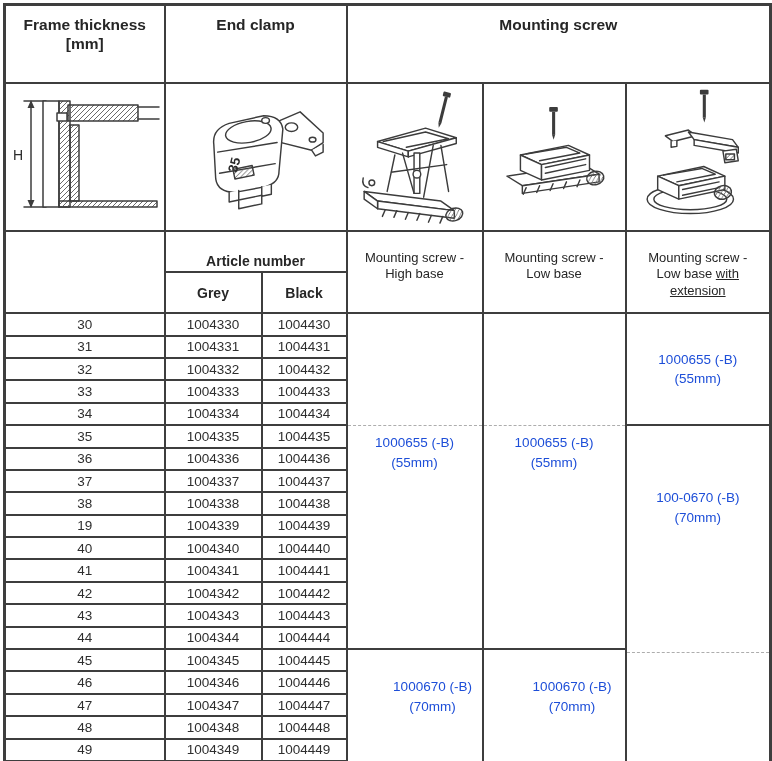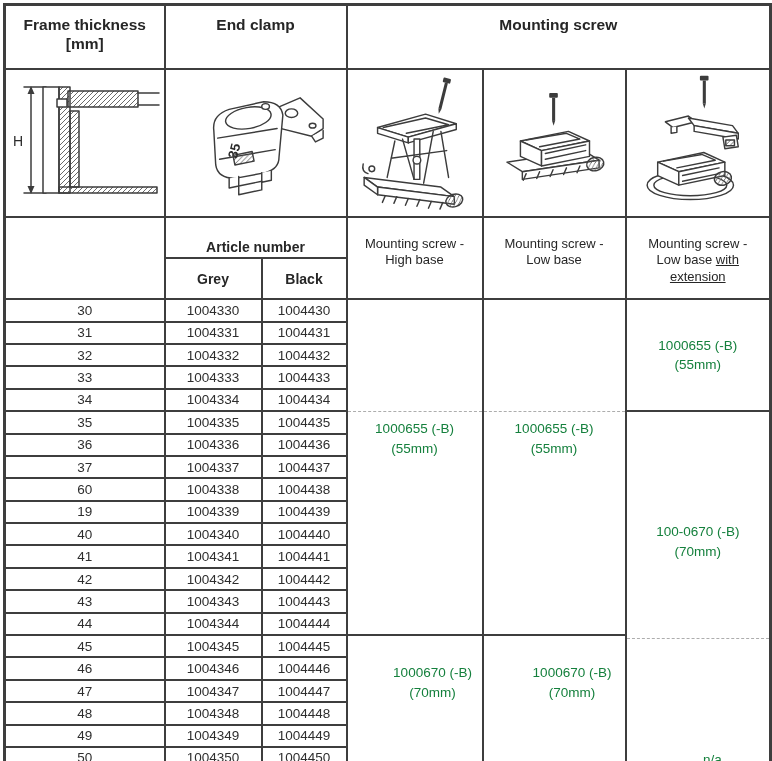--- a/index.html
+++ b/index.html
@@ -1,35 +1,35 @@
 <!DOCTYPE html>
 <html style="--border: #3e3e3e; --text: #262626; --dash: #adadad; --bg: #ffffff;"><head>
 <meta charset="utf-8">
 <style>
   :root { --border:#3e3e3e; --text:#262626; --dash:#adadad; --bg:#ffffff; --ink:#3c3c3c; }
   * { box-sizing:border-box; }
   body { margin:0; background:var(--bg); font-family:"Liberation Sans","DejaVu Sans",sans-serif; color:var(--text); }
   .page { width:772px; height:761px; padding:3px 3px; background:var(--bg); }
   table.spec { border-collapse:collapse; width:766px; table-layout:fixed; border:3px solid var(--border); }
   .spec td { border:2px solid var(--border); padding:0; text-align:center; vertical-align:middle; overflow:hidden; }
-  tr.r-title td { height:64px; vertical-align:top; padding-top:9px; font-weight:bold; font-size:15.5px; line-height:1.25; }
+  tr.r-title td { height:78px; vertical-align:top; padding-top:9px; font-weight:bold; font-size:15.5px; line-height:1.25; }
   tr.r-image td { height:147px; }
   td.article-hdr { height:40px; vertical-align:bottom; font-weight:bold; font-size:14px; padding-bottom:2px; }
   td.screw-hdr { vertical-align:top; padding-top:6px; font-size:13px; line-height:1.3; font-weight:normal; }
   .subhdr-inner { max-width:108px; margin:12px auto; }
   .u { text-decoration:underline; }
   tr.r-sub-b td { height:40px; font-weight:bold; font-size:14px; }
   tr.data-row { height:22.4px; }
   tr.data-row td.dcell { font-size:13.5px; color:#2e2e2e; }
-  td.mcell { position:relative; vertical-align:top; font-size:13.5px; color:#15803d; }
+  td.mcell { position:relative; vertical-align:top; font-size:13.5px; color:#1d4ed8; }
   .part-label { line-height:1.45; }
   .mcell.upper .part-label { padding-top:119px; }
   .mcell.lower .part-label { padding-top:27px;margin-left:36px; }
   .mcell.ext1 { vertical-align:middle; }
-  .mcell.ext2 .part-label { padding-top:110px; }
+  .mcell.ext2 .part-label { padding-top:62px; }
   .dash { position:absolute; left:0; right:0; height:0; border-top:1px dashed var(--dash); }
   .dash-upper { top:111px; }
   .dash-ext { top:226px; }
   .na { position:absolute; bottom:1px; left:0; right:0; text-align:center; font-size:13.5px;margin-left:29px; }
   .ln { stroke:var(--ink); fill:#fff; stroke-width:1.5; stroke-linejoin:round; stroke-linecap:round; }
   .lnf { stroke:none; fill:var(--ink); }
   .nf { fill:none; }
   svg text { font-family:"Liberation Sans","DejaVu Sans",sans-serif; }
 </style>
 </head>
@@ -250,21 +250,21 @@
           <td class="dcell">36</td>
           <td class="dcell">1004336</td>
           <td class="dcell">1004436</td>
         </tr>
         <tr class="data-row">
           <td class="dcell">37</td>
           <td class="dcell">1004337</td>
           <td class="dcell">1004437</td>
         </tr>
         <tr class="data-row">
-          <td class="dcell">60</td>
+          <td class="dcell">38</td>
           <td class="dcell">1004338</td>
           <td class="dcell">1004438</td>
         </tr>
         <tr class="data-row">
           <td class="dcell">19</td>
           <td class="dcell">1004339</td>
           <td class="dcell">1004439</td>
         </tr>
         <tr class="data-row">
           <td class="dcell">40</td>

